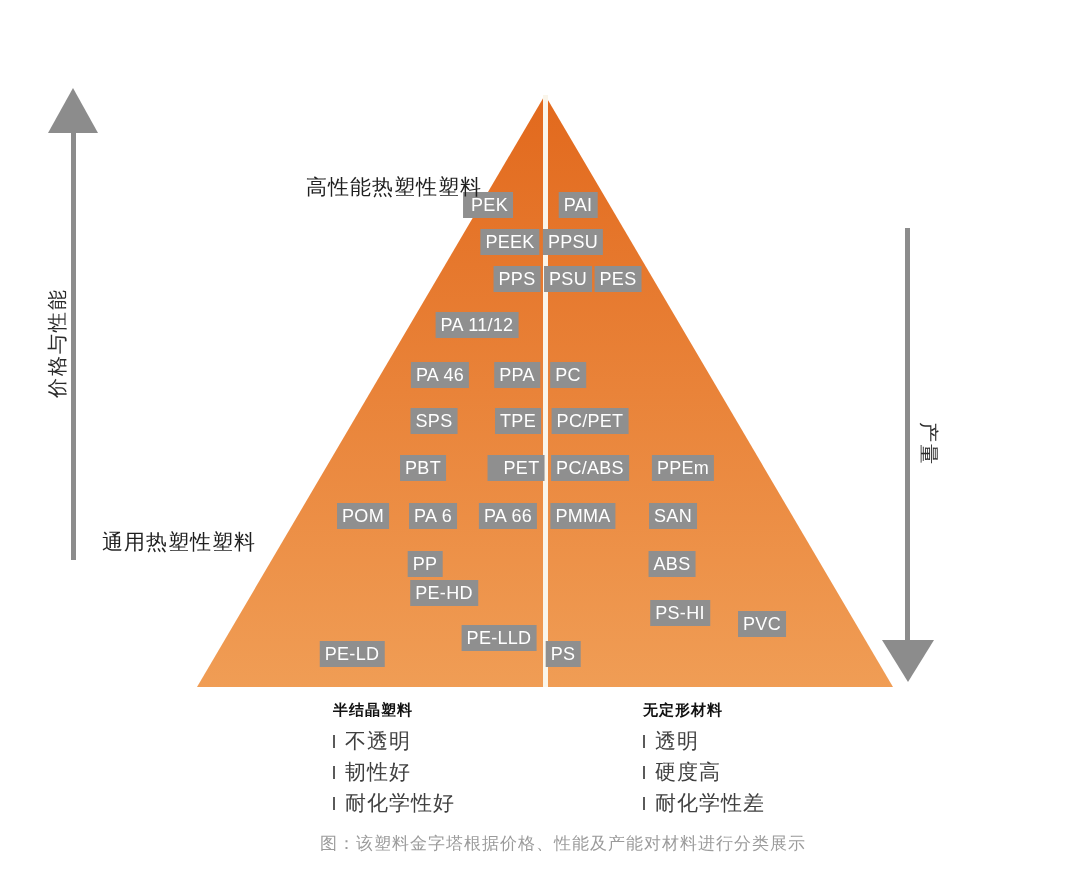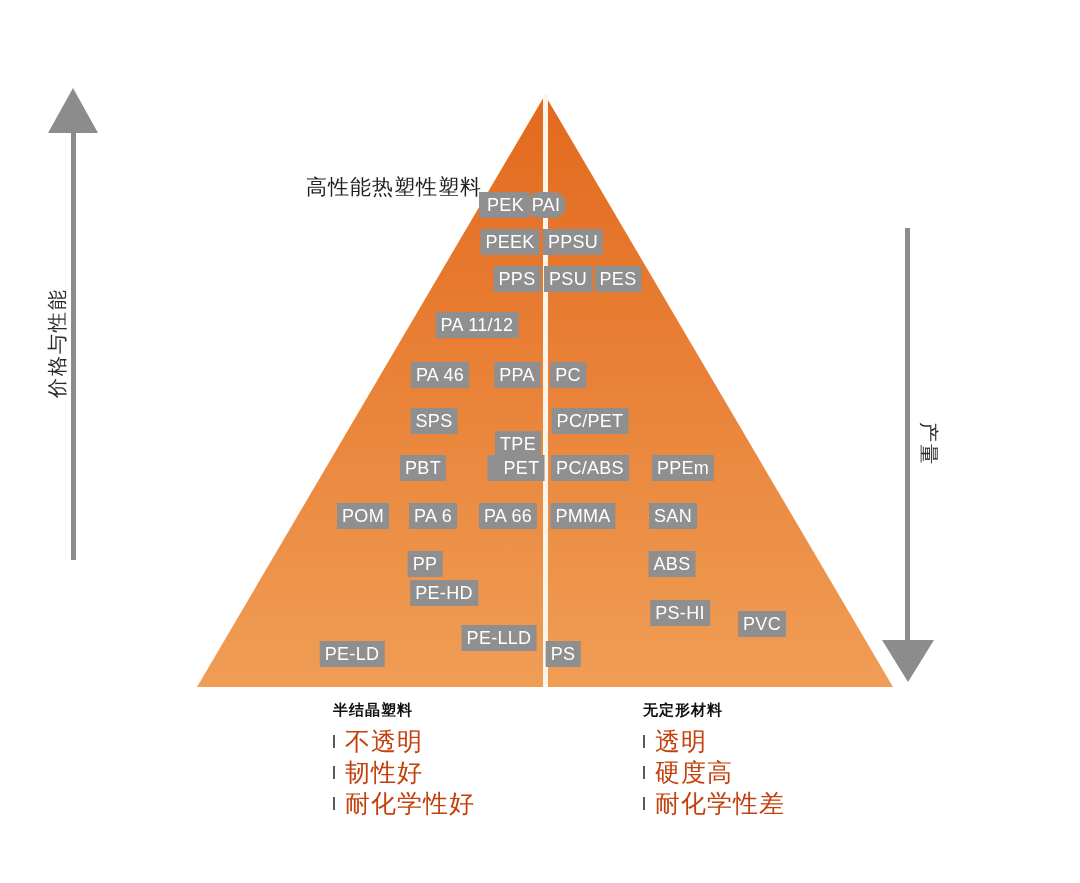--- a/index.html
+++ b/index.html
@@ -66,51 +66,51 @@
   }
   .axis-label-left{left:-43px;top:330px;transform:rotate(-90deg);}
   .axis-label-right{left:829px;top:431px;transform:rotate(90deg);}
 
   
   .legend-col{position:absolute;top:701px;}
   .legend-left{left:333px;}
   .legend-right{left:643px;}
   .legend-title{font-size:15px;font-weight:bold;color:#111;letter-spacing:1px;margin-bottom:6px;}
   .legend-list{list-style:none;}
-  .legend-list li{font-size:25px;line-height:31px;color:#c2410c;letter-spacing:1px;display:flex;align-items:center;}
+  .legend-list li{font-size:21px;line-height:31px;color:#404040;letter-spacing:1px;display:flex;align-items:center;font-family:Liberation Serif, serif;}
   .tick{display:inline-block;width:2px;height:13px;background:#5a5a5a;margin-right:10px;flex:0 0 auto;}
 
   
   .caption{
     position:absolute;left:46px;right:0;top:832px;text-align:center;
     font-size:17px;color:var(--caption-gray);letter-spacing:1px;
   }
 </style>
 </head>
 <body>
 
 <div class="stage">
 
   <div class="pyramid"></div>
   <div class="divider"></div>
 
   <div>
-      <div class="chip" style="left: 504px; top: 192px; padding-left: 8px;">PEK</div>
-      <div class="chip" style="left: 546px; top: 192px; border-radius: 12px;">PAI</div>
+      <div class="chip" style="left: 488px; top: 192px; padding-left: 8px;">PEK</div>
+      <div class="chip" style="left: 578px; top: 192px;">PAI</div>
       <div class="chip" style="left: 510px; top: 229px;">PEEK</div>
       <div class="chip" style="left: 573px; top: 229px;">PPSU</div>
       <div class="chip" style="left: 517px; top: 266px;">PPS</div>
       <div class="chip" style="left: 568px; top: 266px;">PSU</div>
       <div class="chip" style="left: 618px; top: 266px;">PES</div>
       <div class="chip" style="left: 477px; top: 312px;">PA 11/12</div>
       <div class="chip" style="left: 440px; top: 362px;">PA 46</div>
       <div class="chip" style="left: 517px; top: 362px;">PPA</div>
       <div class="chip" style="left: 568px; top: 362px;">PC</div>
       <div class="chip" style="left: 434px; top: 408px;">SPS</div>
-      <div class="chip" style="left: 518px; top: 431px;">TPE</div>
+      <div class="chip" style="left: 518px; top: 408px;">TPE</div>
       <div class="chip" style="left: 590px; top: 408px;">PC/PET</div>
       <div class="chip" style="left: 423px; top: 455px;">PBT</div>
       <div class="chip" style="left: 516px; top: 455px; padding-left: 16px;">PET</div>
       <div class="chip" style="left: 590px; top: 455px;">PC/ABS</div>
       <div class="chip" style="left: 683px; top: 455px;">PPEm</div>
       <div class="chip" style="left: 363px; top: 503px;">POM</div>
       <div class="chip" style="left: 433px; top: 503px;">PA 6</div>
       <div class="chip" style="left: 508px; top: 503px;">PA 66</div>
       <div class="chip" style="left: 583px; top: 503px;">PMMA</div>
       <div class="chip" style="left: 673px; top: 503px;">SAN</div>
@@ -118,20 +118,21 @@
       <div class="chip" style="left: 672px; top: 551px;">ABS</div>
       <div class="chip" style="left: 444px; top: 580px;">PE-HD</div>
       <div class="chip" style="left: 680px; top: 600px;">PS-HI</div>
       <div class="chip" style="left: 352px; top: 641px;">PE-LD</div>
       <div class="chip" style="left: 499px; top: 625px;">PE-LLD</div>
       <div class="chip" style="left: 563px; top: 641px;">PS</div>
       <div class="chip" style="left: 762px; top: 611px;">PVC</div>
     </div>
 
   <div class="tier tier-1">高性能热塑性塑料</div>
+  <div class="tier tier-3">通用热塑性塑料</div>
 
   <div class="arrow-up"></div>
   <div class="axis-line axis-left-line"></div>
   <div class="axis-label axis-label-left">价格与性能</div>
 
   <div class="axis-line axis-right-line"></div>
   <div class="arrow-down"></div>
   <div class="axis-label axis-label-right">产量</div>
 
   <div class="legend-col legend-left">
@@ -162,14 +163,15 @@
           <span class="tick"></span>
           <span>硬度高</span>
         </li>
         <li>
           <span class="tick"></span>
           <span>耐化学性差</span>
         </li>
       </ul>
   </div>
 
+  <div class="caption">图：该塑料金字塔根据价格、性能及产能对材料进行分类展示</div>
 
 </div>
 
 </body></html>

